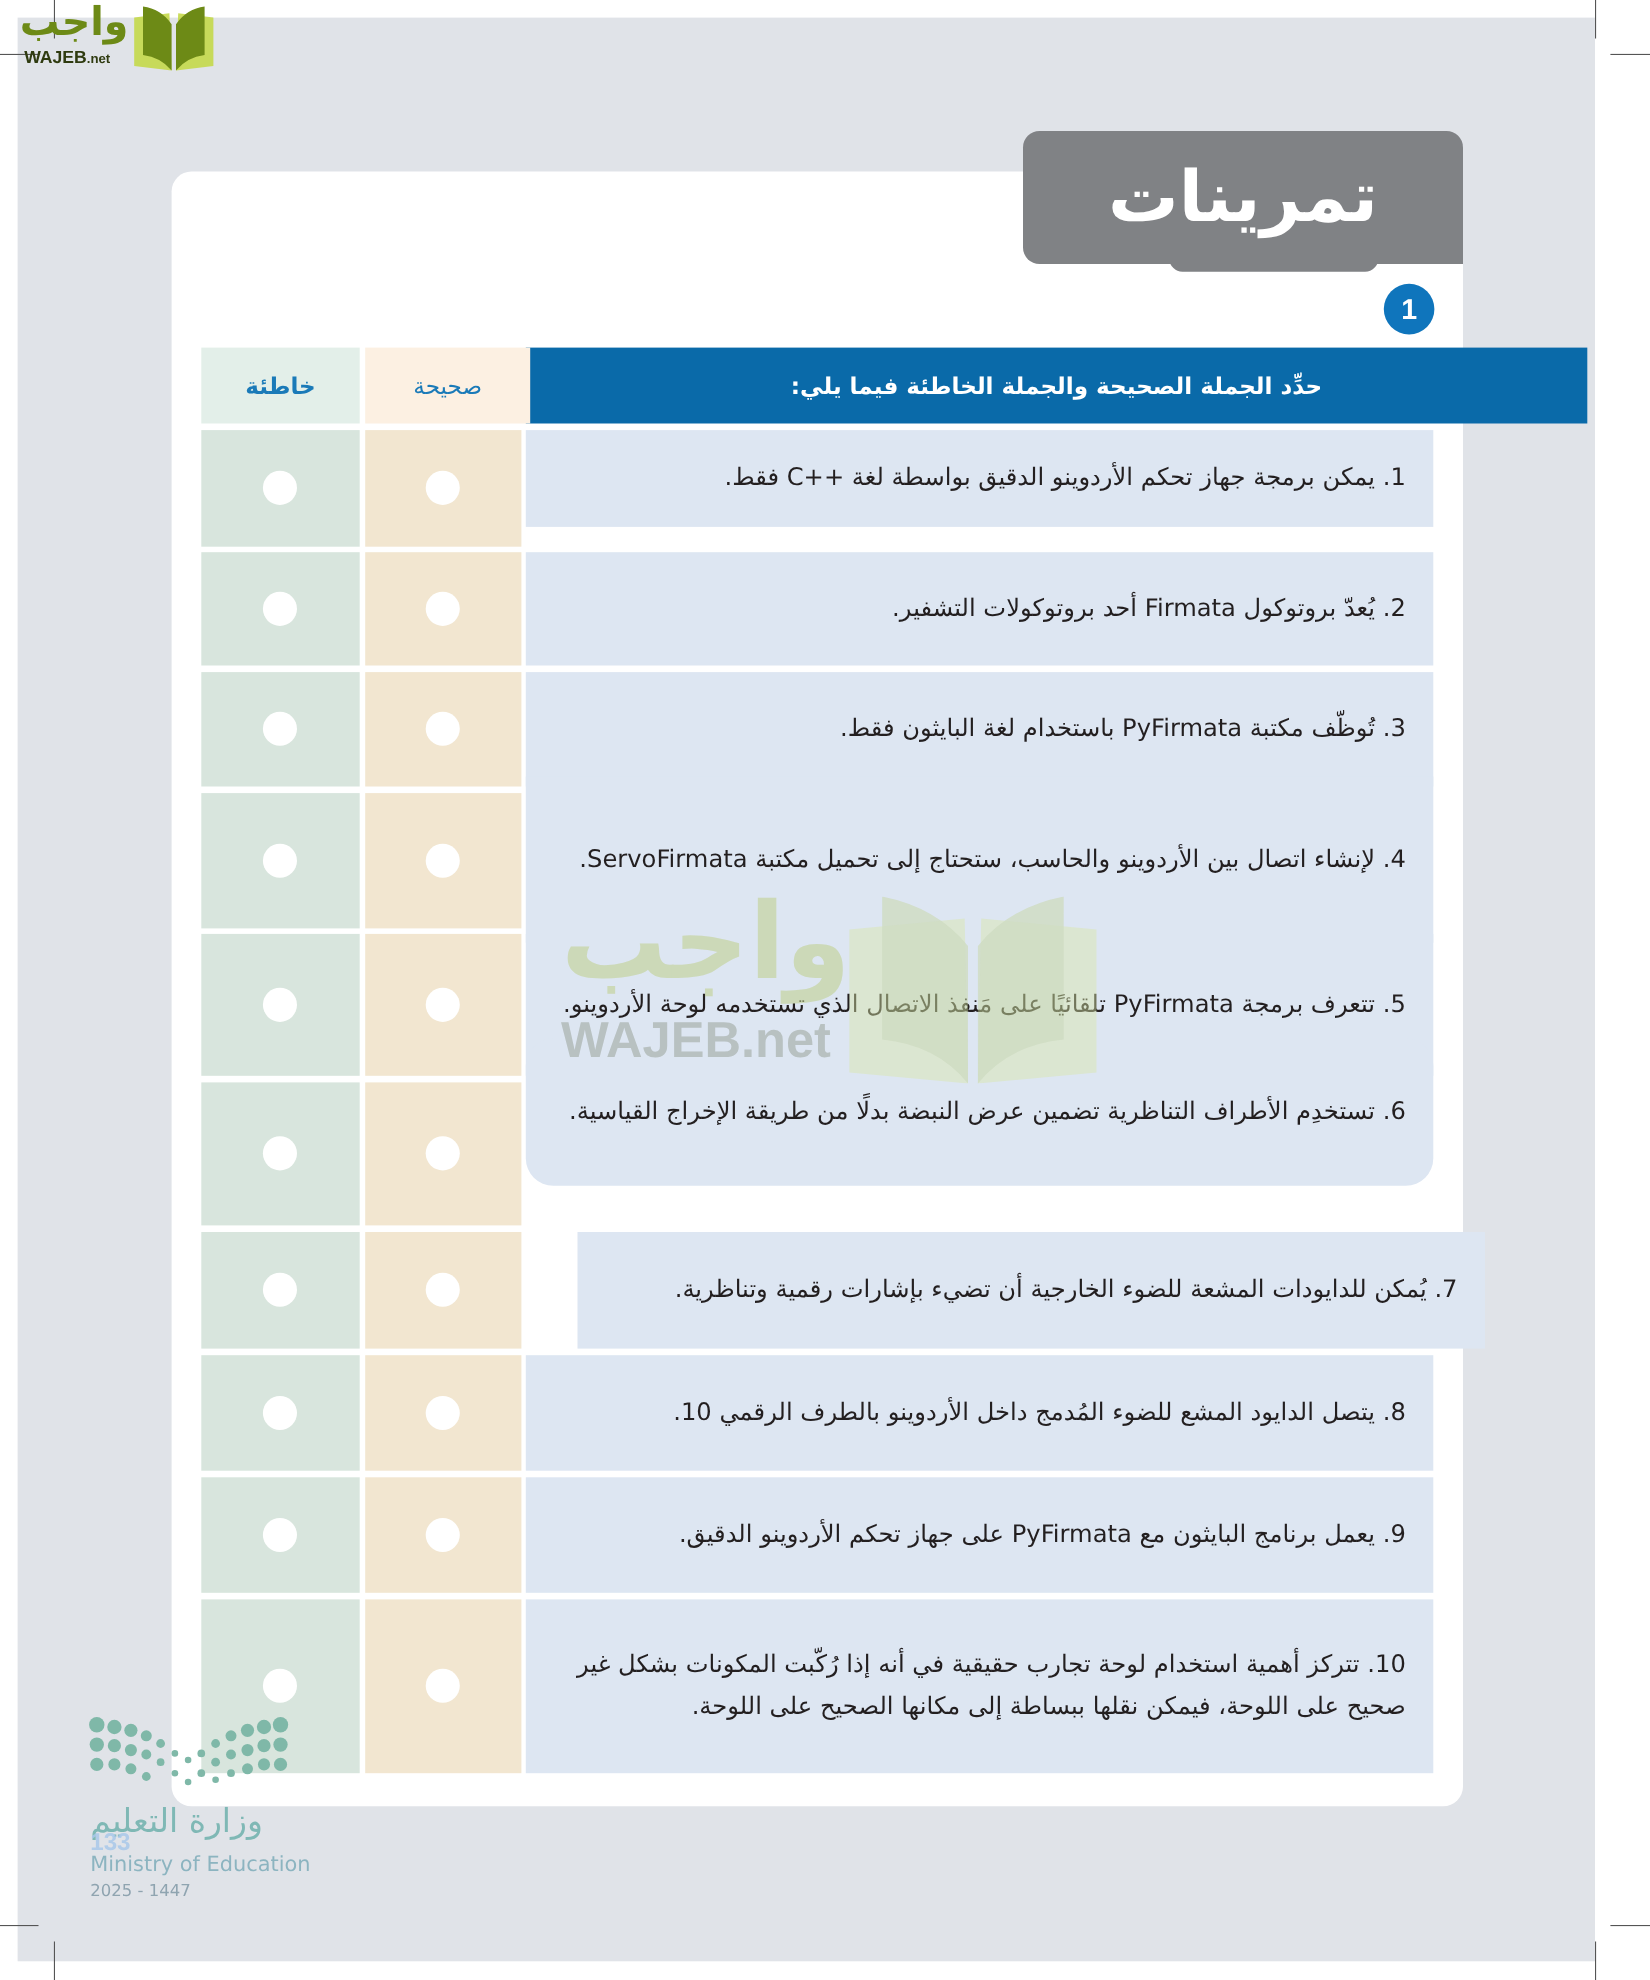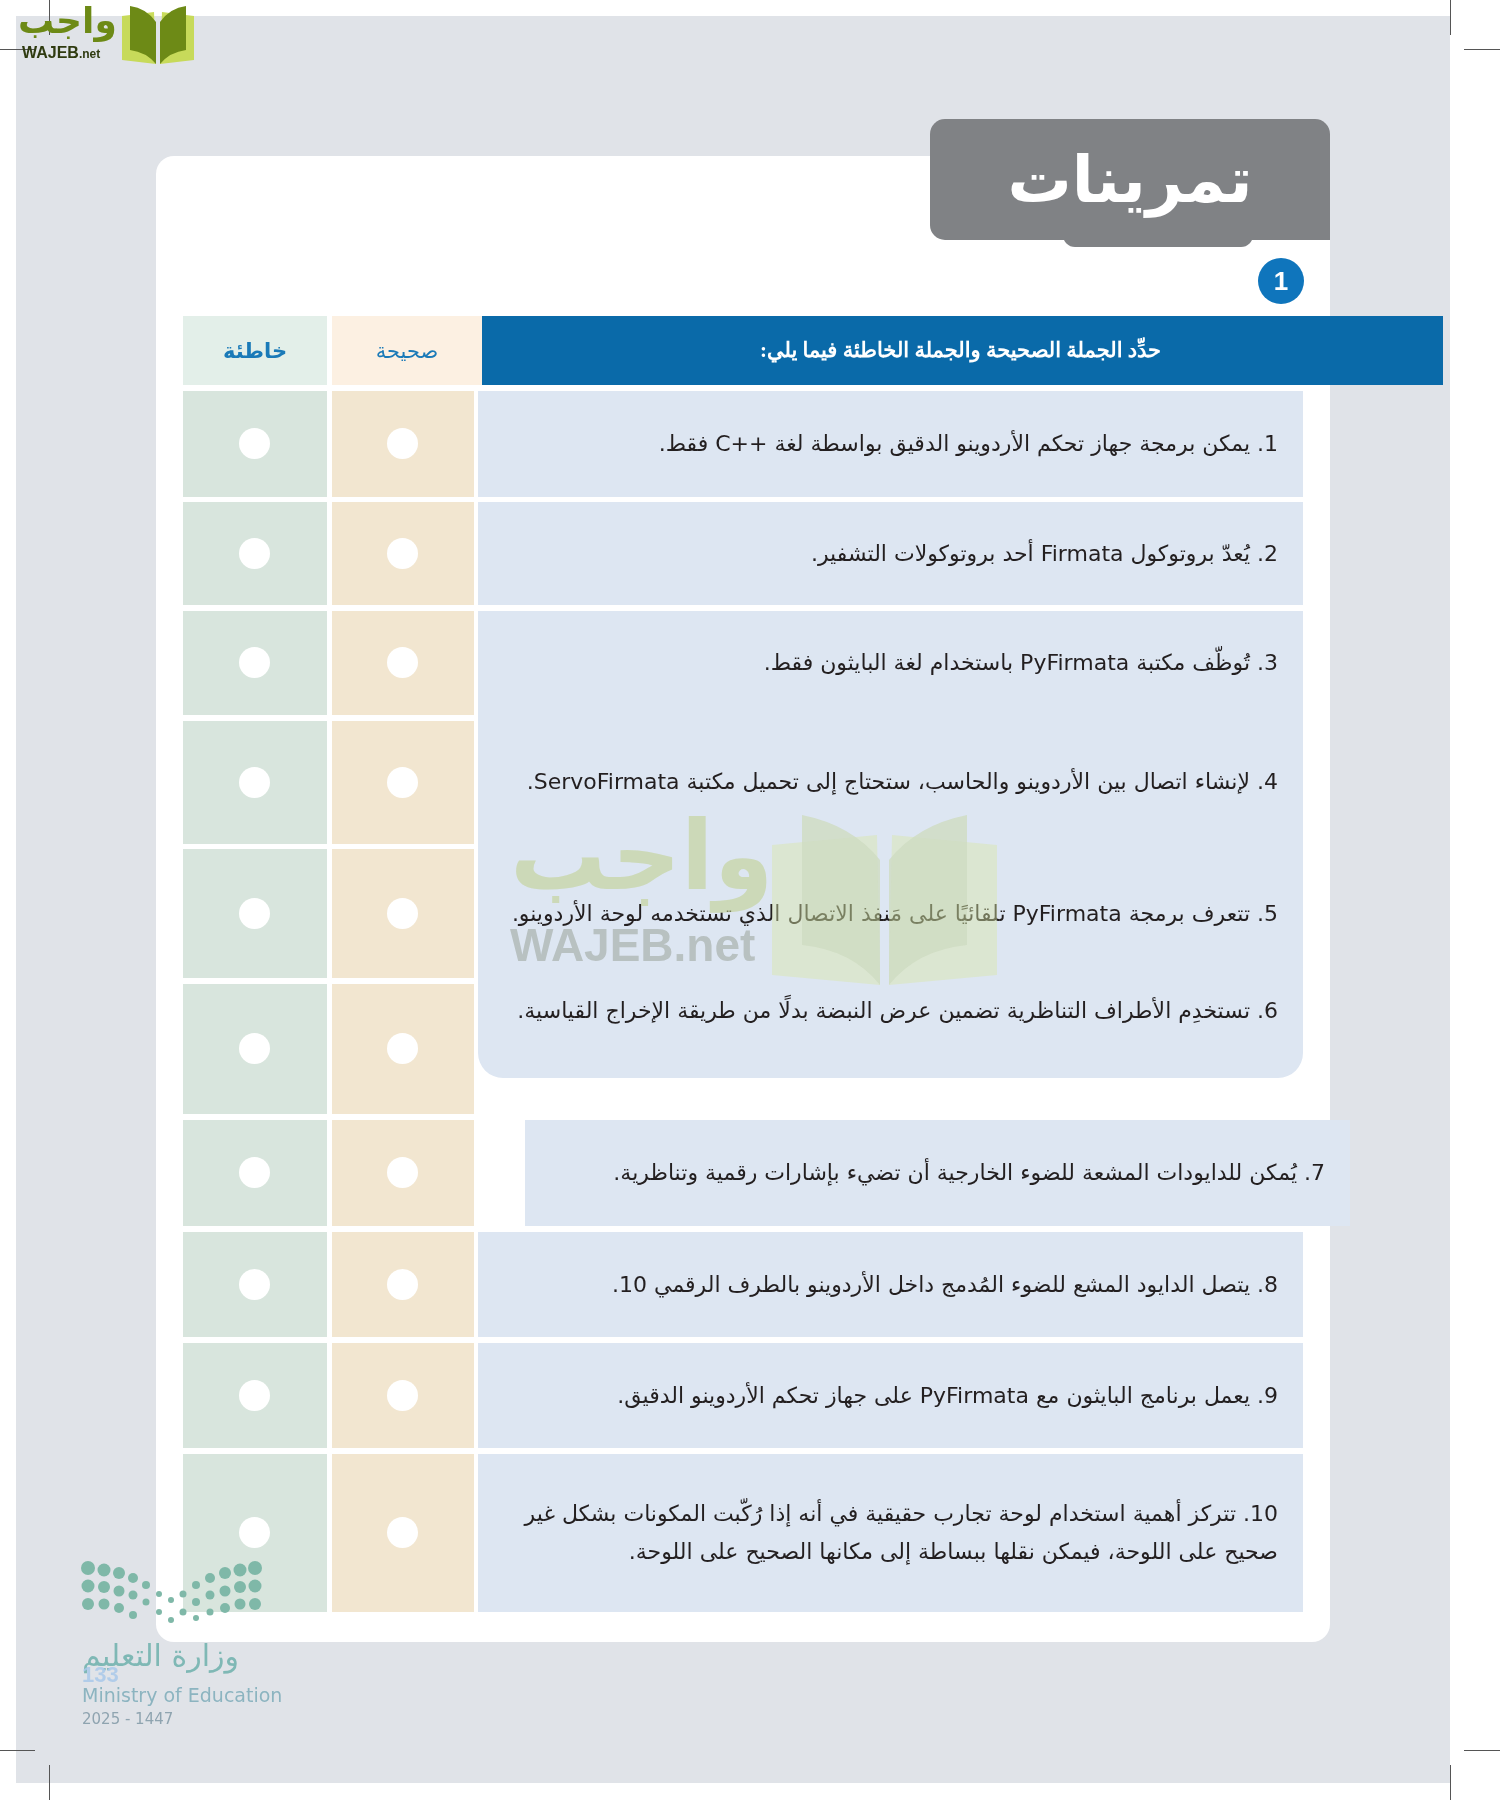--- a/index.html
+++ b/index.html
@@ -48,21 +48,21 @@
     position:absolute; left:1258px; top:258px; width:46px; height:46px;
     border-radius:50%; background:#0f75bc; color:#fff;
     display:flex; align-items:center; justify-content:center;
     font-size:26px; font-weight:bold; font-family:"Liberation Sans", sans-serif;
   }
 
   .cell { position:absolute; box-sizing:border-box; }
   .hdr-stmt {
     left:478px; top:316px; width:965px; height:69px; background:#0a6aa9;
     color:#ffffff; font-size:21px; font-weight:bold; direction:rtl;
-    display:flex; align-items:center; justify-content:center;font-family:Liberation Serif, serif;
+    display:flex; align-items:center; justify-content:center;
   }
   .hdr-true {
     left:332px; top:316px; width:150px; height:69px; background:#fcf0e2;
     color:#1a7ab8; font-size:21px; font-weight:normal; direction:rtl;
     display:flex; align-items:center; justify-content:center;
   }
   .hdr-false {
     left:183px; top:316px; width:144px; height:69px; background:#e3efe9;
     color:#1a7ab8; font-size:21px; font-weight:bold; direction:rtl;
     display:flex; align-items:center; justify-content:center;text-align:center;
@@ -141,21 +141,21 @@
 <div class="banner"></div>
 <div class="banner-title">تمرينات</div>
 
 <div class="badge">1</div>
 
 <div class="cell hdr-stmt">حدِّد الجملة الصحيحة والجملة الخاطئة فيما يلي:</div>
 <div class="cell hdr-true">صحيحة</div>
 <div class="cell hdr-false">خاطئة</div>
 
 <div>
-  <div class="cell c-stmt" style="top:391px;height:106px;">1. يمكن برمجة جهاز تحكم الأردوينو الدقيق بواسطة لغة ++C فقط.</div>
+  <div class="cell c-stmt" style="top:391px;height:88px;">1. يمكن برمجة جهاز تحكم الأردوينو الدقيق بواسطة لغة ++C فقط.</div>
   <div class="cell c-true" style="top:391px;height:106px;">
       <div class="radio"></div>
     </div>
   <div class="cell c-false" style="top:391px;height:106px;">
       <div class="radio"></div>
     </div>
 </div>
 <div>
   <div class="cell c-stmt" style="top:502px;height:103px;">2. يُعدّ بروتوكول Firmata أحد بروتوكولات التشفير.</div>
   <div class="cell c-true" style="top:502px;height:103px;">

